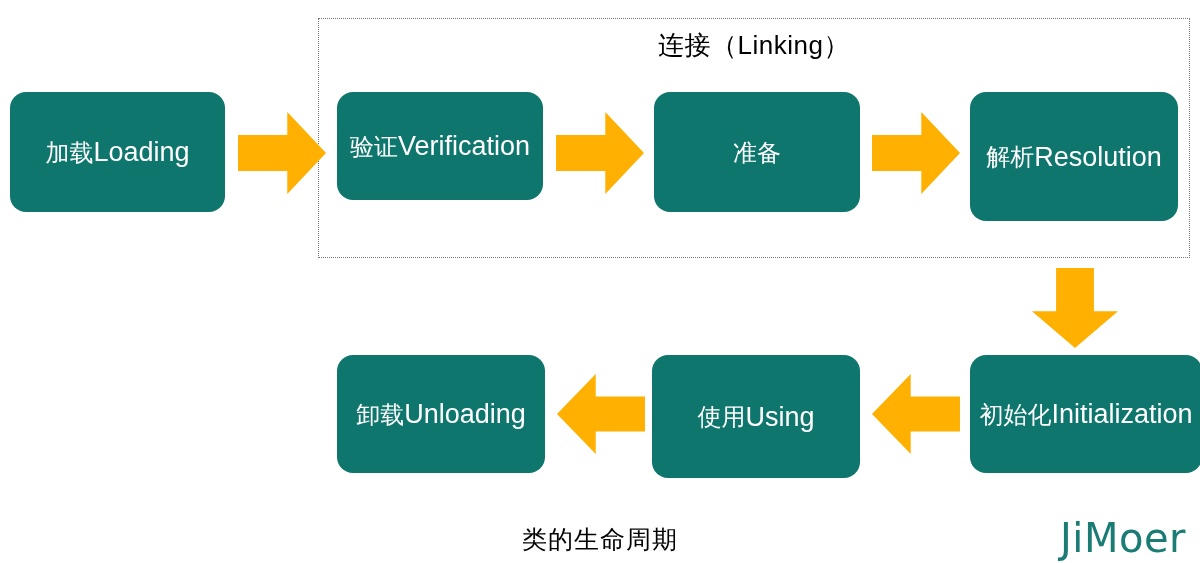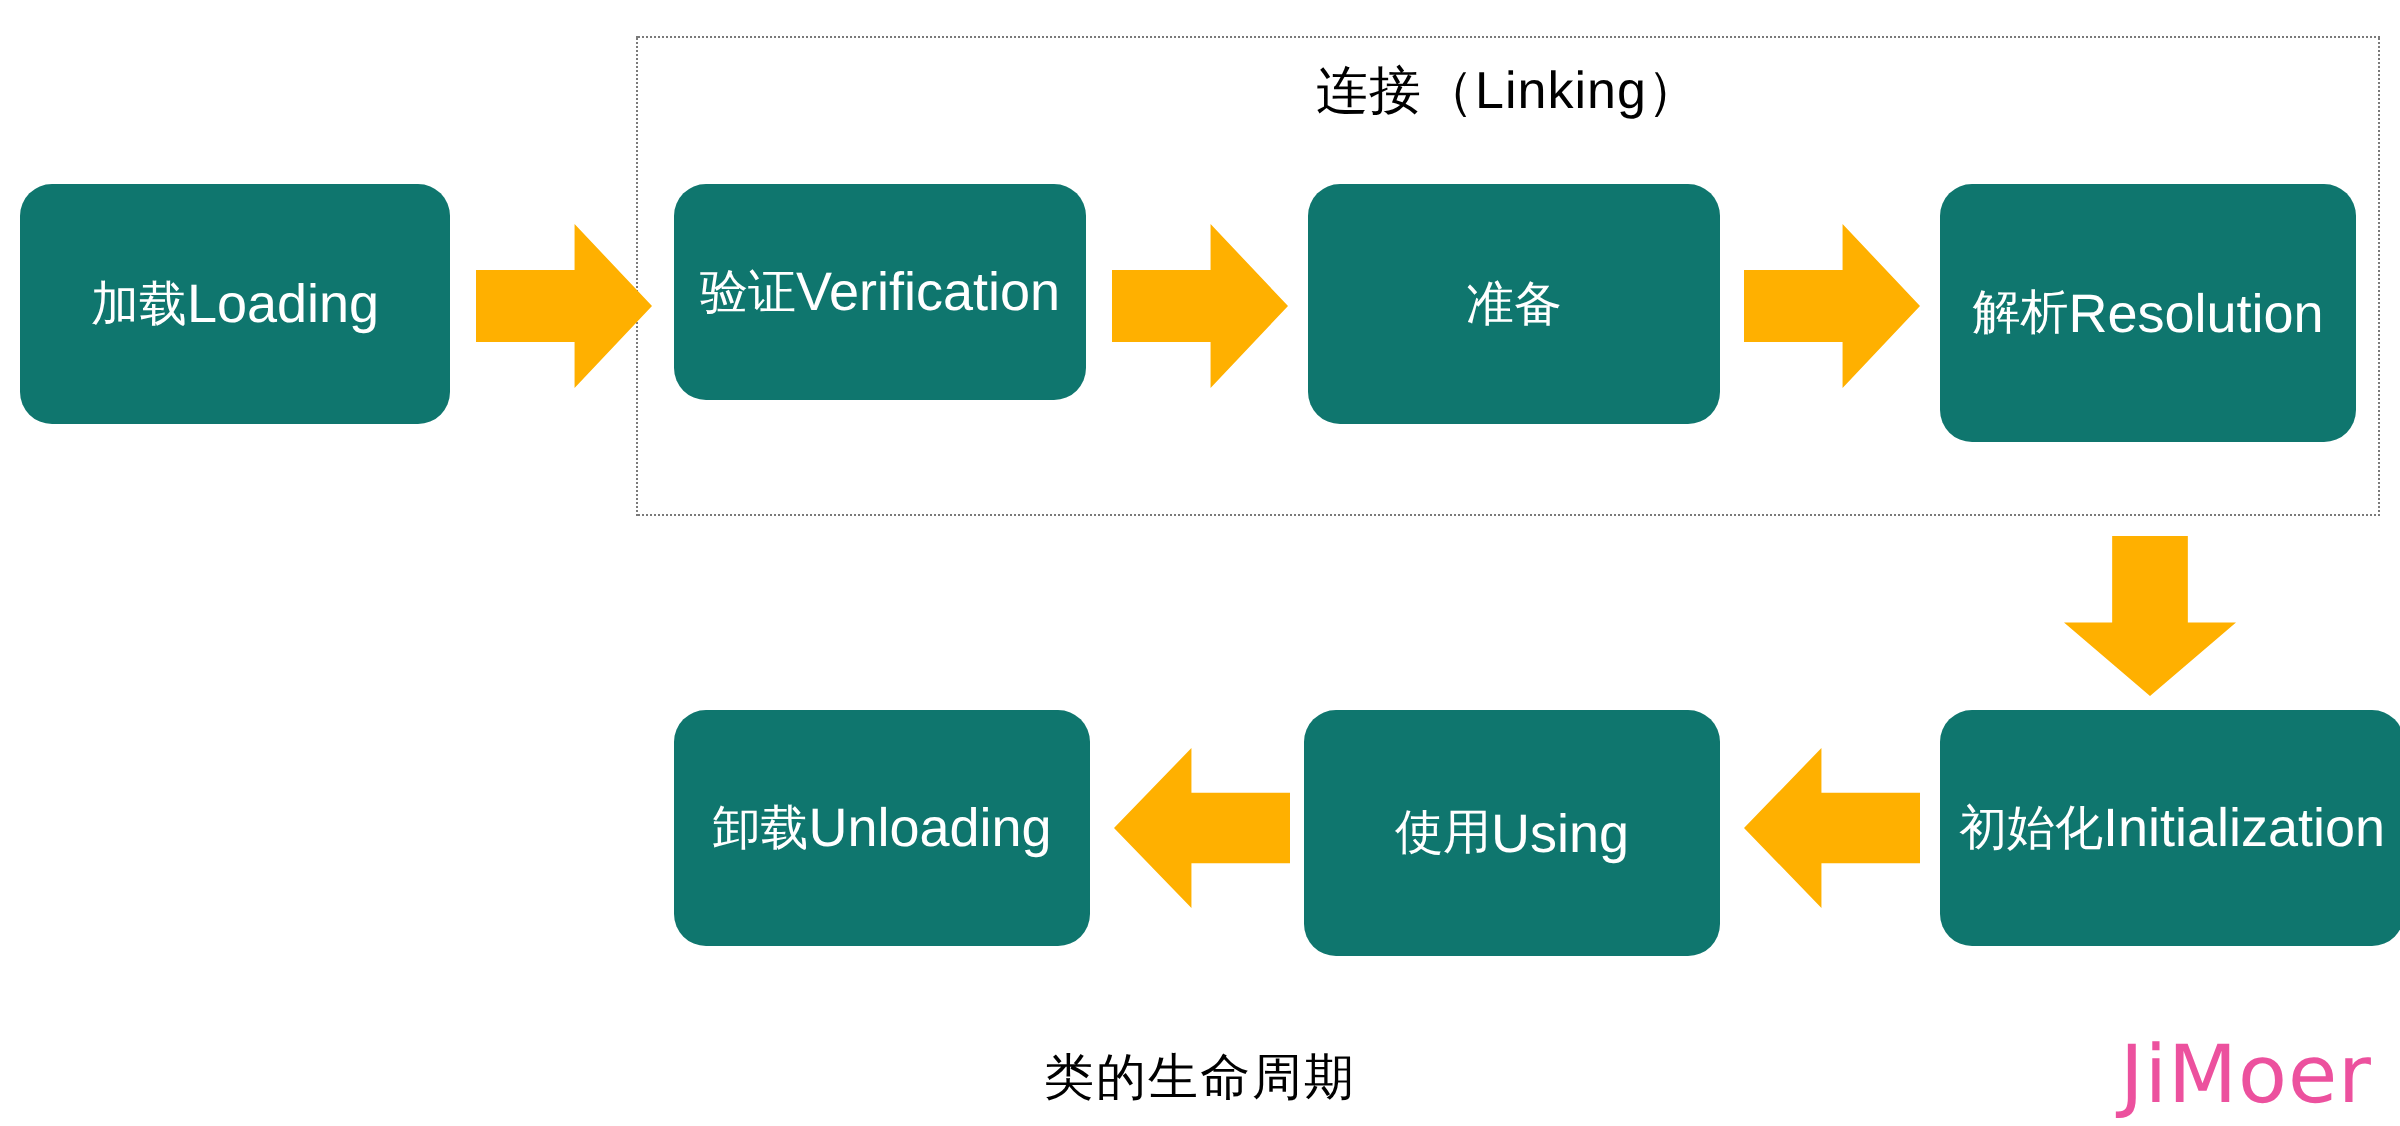--- a/index.html
+++ b/index.html
@@ -106,21 +106,21 @@
     line-height: 34px;
     color: #000000;
     letter-spacing: 1px;
   }
   .watermark {
     position: absolute;
     right: 14px;
     top: 514px;
     font-size: 40px;
     line-height: 48px;
-    color: #ec4899;
+    color: #0f766e;
     letter-spacing: 0.5px;
     font-family: "DejaVu Sans", "Liberation Sans", sans-serif;
     opacity: 0.95;
   }
 </style>
 </head>
 <body>
 
 <div id="stage">
 

